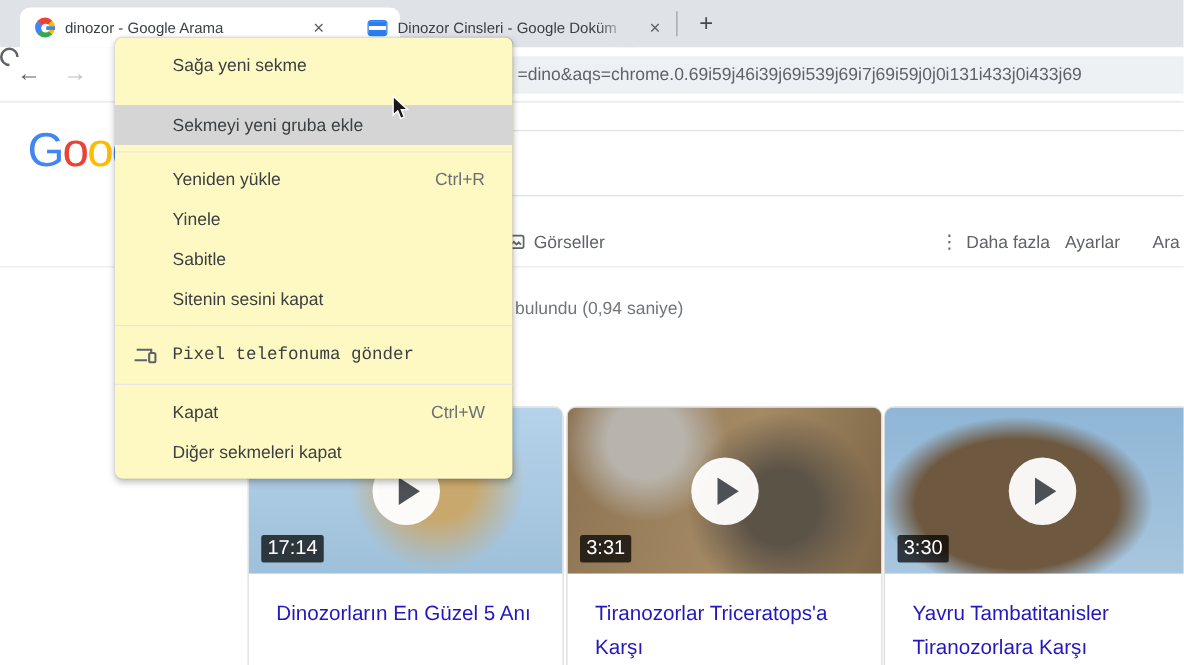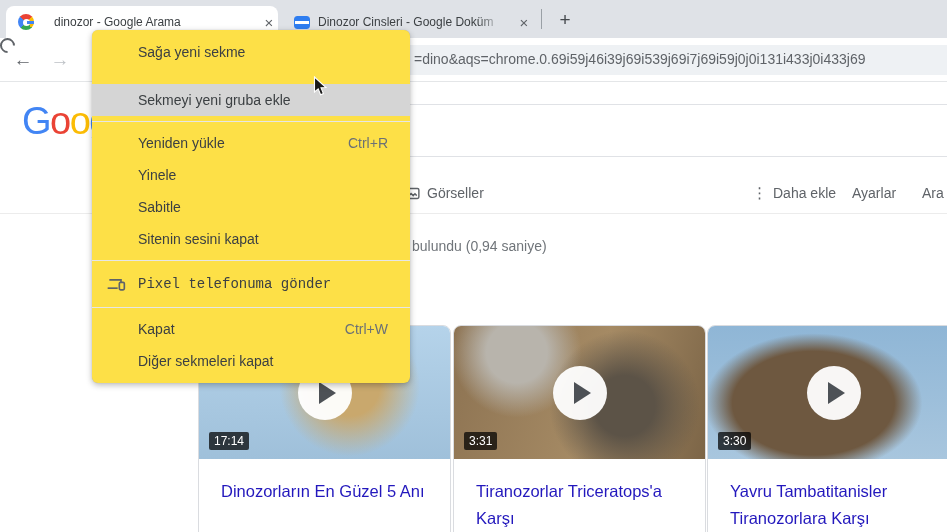--- a/index.html
+++ b/index.html
@@ -2,21 +2,21 @@
 <html><head>
 <meta charset="utf-8">
 <style>
   * { margin:0; padding:0; box-sizing:border-box; }
   body { font-family:"Liberation Sans", sans-serif; }
   .screen { position:relative; width:947px; height:532px; overflow:hidden; background:#fff; }
 
   
   .tabstrip { position:absolute; left:0; top:0; width:947px; height:38px; background:#dfe2e7; }
   .tab { position:absolute; top:6px; height:32px; display:flex; align-items:center; }
-  .tab.active { left:6px; width:272px; background:#fff; border-radius:8px 8px 0 0;gap:12px; }
+  .tab.active { left:16px; width:304px; background:#fff; border-radius:8px 8px 0 0; }
   .tab.inactive { left:282px; width:253px; }
   .tab-title { font-size:12px; color:#3c4043; white-space:nowrap; overflow:hidden; }
   .tab.active .tab-title { width:192px; margin-left:8px; }
   .tab.inactive .tab-title { width:186px; margin-left:8px; position:relative; }
   .fade-right { position:absolute; top:6px; left:478px; width:32px; height:32px;
     background:linear-gradient(90deg, rgba(223,226,231,0), #dfe2e7 75%); pointer-events:none; }
   .tab-close { width:18px; height:18px; display:flex; align-items:center; justify-content:center;
     font-size:15px; color:#5f6368; border-radius:50%; cursor:pointer; }
   .tab.active .tab-close { margin-left:2px; }
   .tab.inactive .tab-close { position:absolute; left:233px; }
@@ -71,26 +71,26 @@
         radial-gradient(circle at 25% 20%, #b8b4ac 0 14%, rgba(184,180,172,0) 30%),
         linear-gradient(105deg, #8d7352, #a58a64 55%, #7c6547); }
   .t3 { background:
         radial-gradient(ellipse 62% 75% at 42% 58%, #6e5840 0 52%, rgba(110,88,64,0) 70%),
         linear-gradient(#8fb6d6, #a8c6de); }
   .playbtn { position:absolute; left:50%; top:50%; width:54px; height:54px; margin:-27px 0 0 -27px;
     background:rgba(255,255,255,.95); border-radius:50%; display:flex; align-items:center; justify-content:center; }
   .playbtn::after { content:""; margin-left:5px; border-left:17px solid #4d5156;
     border-top:11px solid transparent; border-bottom:11px solid transparent; }
   .duration { position:absolute; left:10px; bottom:9px; background:rgba(0,0,0,.72); color:#fff;
-    font-size:12px; padding:2px 5px; border-radius:2px; }
+    font-size:16px; padding:2px 5px; border-radius:2px; }
   .vtitle { display:block; margin:19px 20px 0 22px; font-size:16.5px; line-height:27px; color:#2318bd;
     text-decoration:none; cursor:pointer; }
 
   
-  .cmenu { position:absolute; left:92px; top:30px; width:318px; background:#fde047; border-radius:6px;
+  .cmenu { position:absolute; left:92px; top:30px; width:318px; background:#fef9c3; border-radius:6px;
     box-shadow:0 2px 6px rgba(0,0,0,.28), 0 0 1px rgba(0,0,0,.2); padding:6px 0; z-index:50; }
   .mi { position:relative; height:32px; display:flex; align-items:center; padding:0 22px 0 46px;
     font-size:14px; color:#3c4043; cursor:pointer; }
   .mi.hl { background:#d5d5d5;margin-top:16px; }
   .mi .spacer { flex:1; }
   .shortcut { color:#6e7control3; color:#6b7075; font-size:14px; }
   .submenu-arrow { width:0; height:0; border-left:6px solid #5f6368;
     border-top:4.5px solid transparent; border-bottom:4.5px solid transparent; }
   .mi-icon { position:absolute; left:14px; top:8px; }
   .mi.tall { height:36px;font-family:Liberation Mono, monospace; }
@@ -137,21 +137,21 @@
     <div class="rtabs">
       <div class="rtab" style="left:404px">
         <svg width="17" height="17" viewBox="0 0 24 24">
             <rect x="3" y="5" width="18" height="14" rx="2" fill="none" stroke="#5f6368" stroke-width="2"></rect>
             <path d="M6.5 15.5l3.5-3.5 3 3 2.5-2.5 2.5 2.5" fill="none" stroke="#5f6368" stroke-width="2"></path>
           </svg>
         <span>Görseller</span>
       </div>
       <div class="rtab" style="left:752px">
         <span class="dots-glyph">⋮</span>
-        <span>Daha ekle</span>
+        <span>Daha fazla</span>
       </div>
       <div class="rtab" style="left:852px">
         <span>Ayarlar</span>
       </div>
       <div class="rtab" style="left:922px">
         <span>Ara</span>
       </div>
     </div>
     <div class="rtabs-divider"></div>
 

